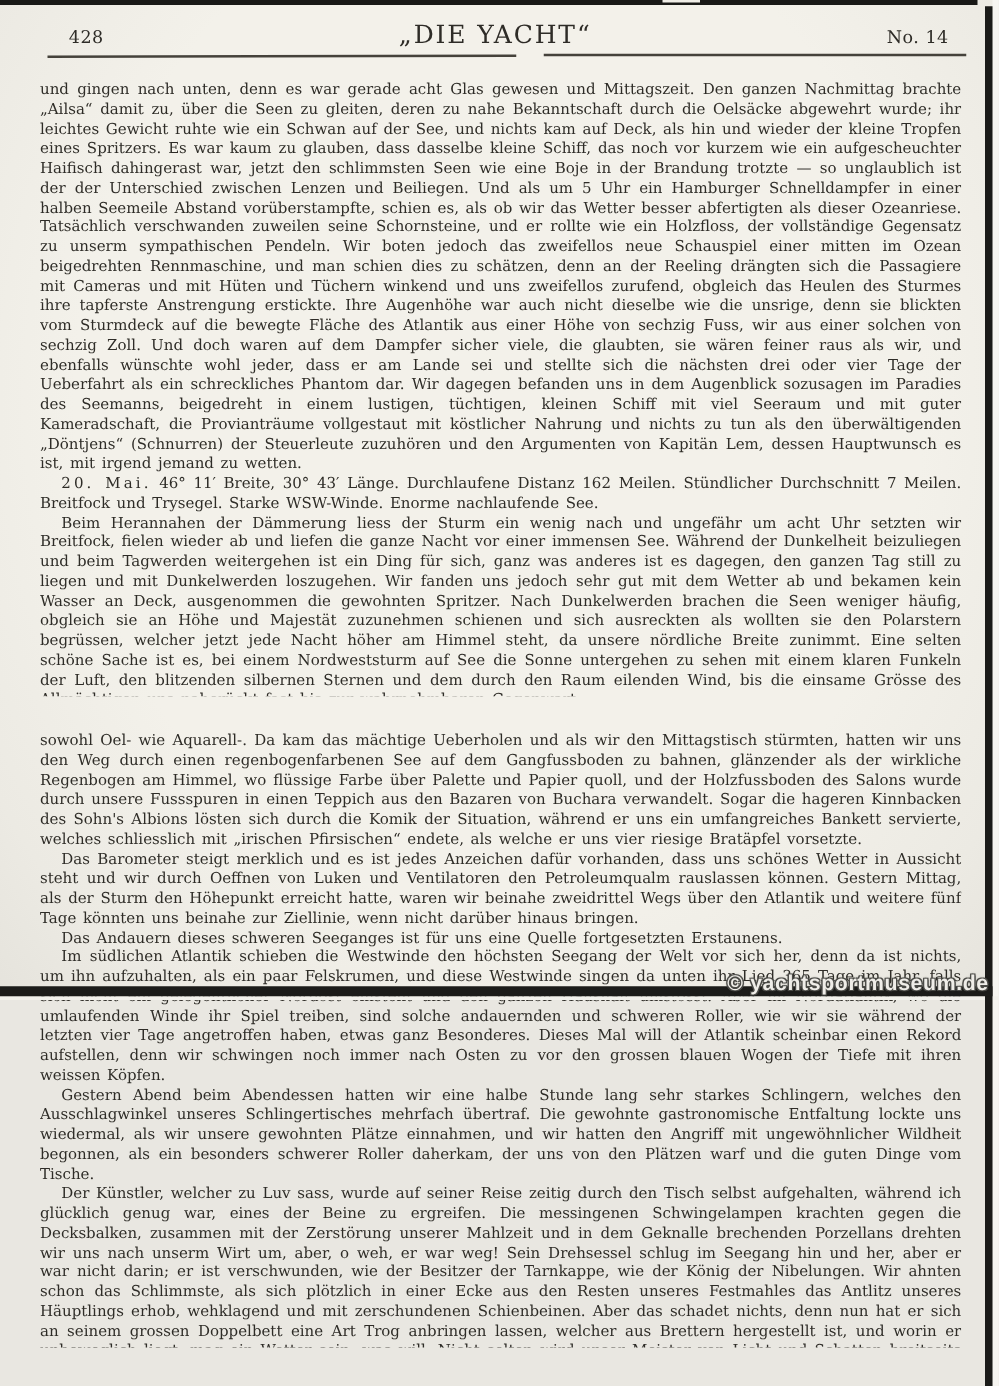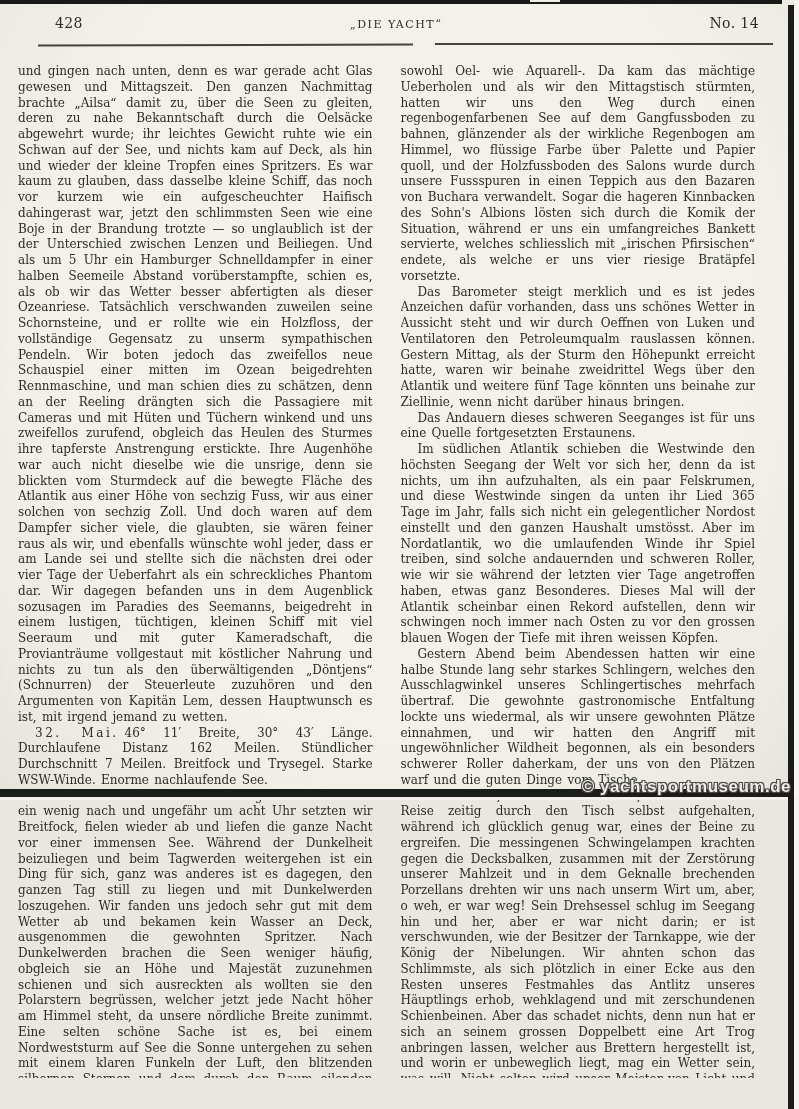--- a/index.html
+++ b/index.html
@@ -21,28 +21,28 @@
   .scan-right{position:absolute;top:5px;right:5px;width:6px;height:1104px;background:#1b1b19;}
   .scan-right-paper{position:absolute;top:0;right:0;width:5px;height:1109px;background:#f6f5f1;}
   .scan-bottom{position:absolute;bottom:3px;left:0;width:794px;height:8px;background:#1c1c1a;}
   .scan-bottom-paper{position:absolute;bottom:0;left:0;width:799px;height:3px;background:#f2f1ec;}
 
   header{
     position:absolute;top:15px;left:55px;right:40px;
     display:flex;justify-content:space-between;align-items:baseline;
     font-size:14px;letter-spacing:.4px;
   }
-  .mag-title{letter-spacing:1.5px;font-size:11px;}
+  .mag-title{letter-spacing:1.5px;font-size:20px;}
   .header-rule{position:absolute;top:43px;left:38px;right:26px;height:4px;}
   .header-rule .seg-l{position:absolute;left:0;top:1px;width:51%;height:1.6px;background:#45423b;transform:rotate(-0.15deg);}
   .header-rule .seg-r{position:absolute;right:0;top:0;width:46%;height:1.6px;background:#45423b;}
 
   main{
-    position:absolute;top:64px;left:18px;width:737px;height:1014px;
-    display:flex;gap:28px;
+    position:absolute;top:64px;left:32px;width:737px;height:1014px;
+    display:flex;gap:28px;flex-direction:column;
   }
   .col{flex:1 1 0;overflow:hidden;}
   p.para{
     margin:0;padding:0;
     font-size:12px;line-height:15.75px;
     text-align:justify;
     text-indent:17px;
     word-spacing:1.5px;
   }
   p.para.no-indent{text-indent:0;}
@@ -72,21 +72,21 @@
   </header>
 
   <div class="header-rule">
     <span class="seg-l"></span>
     <span class="seg-r"></span>
   </div>
 
   <main>
     <div class="col">
         <p class="para no-indent">und gingen nach unten, denn es war gerade acht Glas gewesen und Mittagszeit. Den ganzen Nachmittag brachte „Ailsa“ damit zu, über die Seen zu gleiten, deren zu nahe Bekanntschaft durch die Oelsäcke abgewehrt wurde; ihr leichtes Gewicht ruhte wie ein Schwan auf der See, und nichts kam auf Deck, als hin und wieder der kleine Tropfen eines Spritzers. Es war kaum zu glauben, dass dasselbe kleine Schiff, das noch vor kurzem wie ein aufgescheuchter Haifisch dahingerast war, jetzt den schlimmsten Seen wie eine Boje in der Brandung trotzte — so unglaublich ist der der Unterschied zwischen Lenzen und Beiliegen. Und als um 5 Uhr ein Hamburger Schnelldampfer in einer halben Seemeile Abstand vorüberstampfte, schien es, als ob wir das Wetter besser abfertigten als dieser Ozeanriese. Tatsächlich verschwanden zuweilen seine Schornsteine, und er rollte wie ein Holzfloss, der vollständige Gegensatz zu unserm sympathischen Pendeln. Wir boten jedoch das zweifellos neue Schauspiel einer mitten im Ozean beigedrehten Rennmaschine, und man schien dies zu schätzen, denn an der Reeling drängten sich die Passagiere mit Cameras und mit Hüten und Tüchern winkend und uns zweifellos zurufend, obgleich das Heulen des Sturmes ihre tapferste Anstrengung erstickte. Ihre Augenhöhe war auch nicht dieselbe wie die unsrige, denn sie blickten vom Sturmdeck auf die bewegte Fläche des Atlantik aus einer Höhe von sechzig Fuss, wir aus einer solchen von sechzig Zoll. Und doch waren auf dem Dampfer sicher viele, die glaubten, sie wären feiner raus als wir, und ebenfalls wünschte wohl jeder, dass er am Lande sei und stellte sich die nächsten drei oder vier Tage der Ueberfahrt als ein schreckliches Phantom dar. Wir dagegen befanden uns in dem Augenblick sozusagen im Paradies des Seemanns, beigedreht in einem lustigen, tüchtigen, kleinen Schiff mit viel Seeraum und mit guter Kameradschaft, die Provianträume vollgestaut mit köstlicher Nahrung und nichts zu tun als den überwältigenden „Döntjens“ (Schnurren) der Steuerleute zuzuhören und den Argumenten von Kapitän Lem, dessen Hauptwunsch es ist, mit irgend jemand zu wetten.</p>
-        <p class="para"><span class="date-lead">32. Mai.</span> 46° 11′ Breite, 30° 43′ Länge. Durchlaufene Distanz 162 Meilen. Stündlicher Durchschnitt 7 Meilen. Breitfock und Trysegel. Starke WSW-Winde. Enorme nachlaufende See.</p>
+        <p class="para"><span class="date-lead">20. Mai.</span> 46° 11′ Breite, 30° 43′ Länge. Durchlaufene Distanz 162 Meilen. Stündlicher Durchschnitt 7 Meilen. Breitfock und Trysegel. Starke WSW-Winde. Enorme nachlaufende See.</p>
         <p class="para">Beim Herannahen der Dämmerung liess der Sturm ein wenig nach und ungefähr um acht Uhr setzten wir Breitfock, fielen wieder ab und liefen die ganze Nacht vor einer immensen See. Während der Dunkelheit beizuliegen und beim Tagwerden weitergehen ist ein Ding für sich, ganz was anderes ist es dagegen, den ganzen Tag still zu liegen und mit Dunkelwerden loszugehen. Wir fanden uns jedoch sehr gut mit dem Wetter ab und bekamen kein Wasser an Deck, ausgenommen die gewohnten Spritzer. Nach Dunkelwerden brachen die Seen weniger häufig, obgleich sie an Höhe und Majestät zuzunehmen schienen und sich ausreckten als wollten sie den Polarstern begrüssen, welcher jetzt jede Nacht höher am Himmel steht, da unsere nördliche Breite zunimmt. Eine selten schöne Sache ist es, bei einem Nordweststurm auf See die Sonne untergehen zu sehen mit einem klaren Funkeln der Luft, den blitzenden silbernen Sternen und dem durch den Raum eilenden Wind, bis die einsame Grösse des Allmächtigen uns naherückt fast bis zur wahrnehmbaren Gegenwart.</p>
       </div>
     <div class="col">
         <p class="para no-indent">sowohl Oel- wie Aquarell-. Da kam das mächtige Ueberholen und als wir den Mittagstisch stürmten, hatten wir uns den Weg durch einen regenbogenfarbenen See auf dem Gangfussboden zu bahnen, glänzender als der wirkliche Regenbogen am Himmel, wo flüssige Farbe über Palette und Papier quoll, und der Holzfussboden des Salons wurde durch unsere Fussspuren in einen Teppich aus den Bazaren von Buchara verwandelt. Sogar die hageren Kinnbacken des Sohn's Albions lösten sich durch die Komik der Situation, während er uns ein umfangreiches Bankett servierte, welches schliesslich mit „irischen Pfirsischen“ endete, als welche er uns vier riesige Bratäpfel vorsetzte.</p>
         <p class="para">Das Barometer steigt merklich und es ist jedes Anzeichen dafür vorhanden, dass uns schönes Wetter in Aussicht steht und wir durch Oeffnen von Luken und Ventilatoren den Petroleumqualm rauslassen können. Gestern Mittag, als der Sturm den Höhepunkt erreicht hatte, waren wir beinahe zweidrittel Wegs über den Atlantik und weitere fünf Tage könnten uns beinahe zur Ziellinie, wenn nicht darüber hinaus bringen.</p>
         <p class="para">Das Andauern dieses schweren Seeganges ist für uns eine Quelle fortgesetzten Erstaunens.</p>
         <p class="para">Im südlichen Atlantik schieben die Westwinde den höchsten Seegang der Welt vor sich her, denn da ist nichts, um ihn aufzuhalten, als ein paar Felskrumen, und diese Westwinde singen da unten ihr Lied 365 Tage im Jahr, falls sich nicht ein gelegentlicher Nordost einstellt und den ganzen Haushalt umstösst. Aber im Nordatlantik, wo die umlaufenden Winde ihr Spiel treiben, sind solche andauernden und schweren Roller, wie wir sie während der letzten vier Tage angetroffen haben, etwas ganz Besonderes. Dieses Mal will der Atlantik scheinbar einen Rekord aufstellen, denn wir schwingen noch immer nach Osten zu vor den grossen blauen Wogen der Tiefe mit ihren weissen Köpfen.</p>
         <p class="para">Gestern Abend beim Abendessen hatten wir eine halbe Stunde lang sehr starkes Schlingern, welches den Ausschlagwinkel unseres Schlingertisches mehrfach übertraf. Die gewohnte gastronomische Entfaltung lockte uns wiedermal, als wir unsere gewohnten Plätze einnahmen, und wir hatten den Angriff mit ungewöhnlicher Wildheit begonnen, als ein besonders schwerer Roller daherkam, der uns von den Plätzen warf und die guten Dinge vom Tische.</p>
         <p class="para">Der Künstler, welcher zu Luv sass, wurde auf seiner Reise zeitig durch den Tisch selbst aufgehalten, während ich glücklich genug war, eines der Beine zu ergreifen. Die messingenen Schwingelampen krachten gegen die Decksbalken, zusammen mit der Zerstörung unserer Mahlzeit und in dem Geknalle brechenden Porzellans drehten wir uns nach unserm Wirt um, aber, o weh, er war weg! Sein Drehsessel schlug im Seegang hin und her, aber er war nicht darin; er ist verschwunden, wie der Besitzer der Tarnkappe, wie der König der Nibelungen. Wir ahnten schon das Schlimmste, als sich plötzlich in einer Ecke aus den Resten unseres Festmahles das Antlitz unseres Häuptlings erhob, wehklagend und mit zerschundenen Schienbeinen. Aber das schadet nichts, denn nun hat er sich an seinem grossen Doppelbett eine Art Trog anbringen lassen, welcher aus Brettern hergestellt ist, und worin er unbeweglich liegt, mag ein Wetter sein, was will. Nicht selten wird unser Meister von Licht und Schatten breitseits aus der Koje geworfen, während von</p>
       </div>

